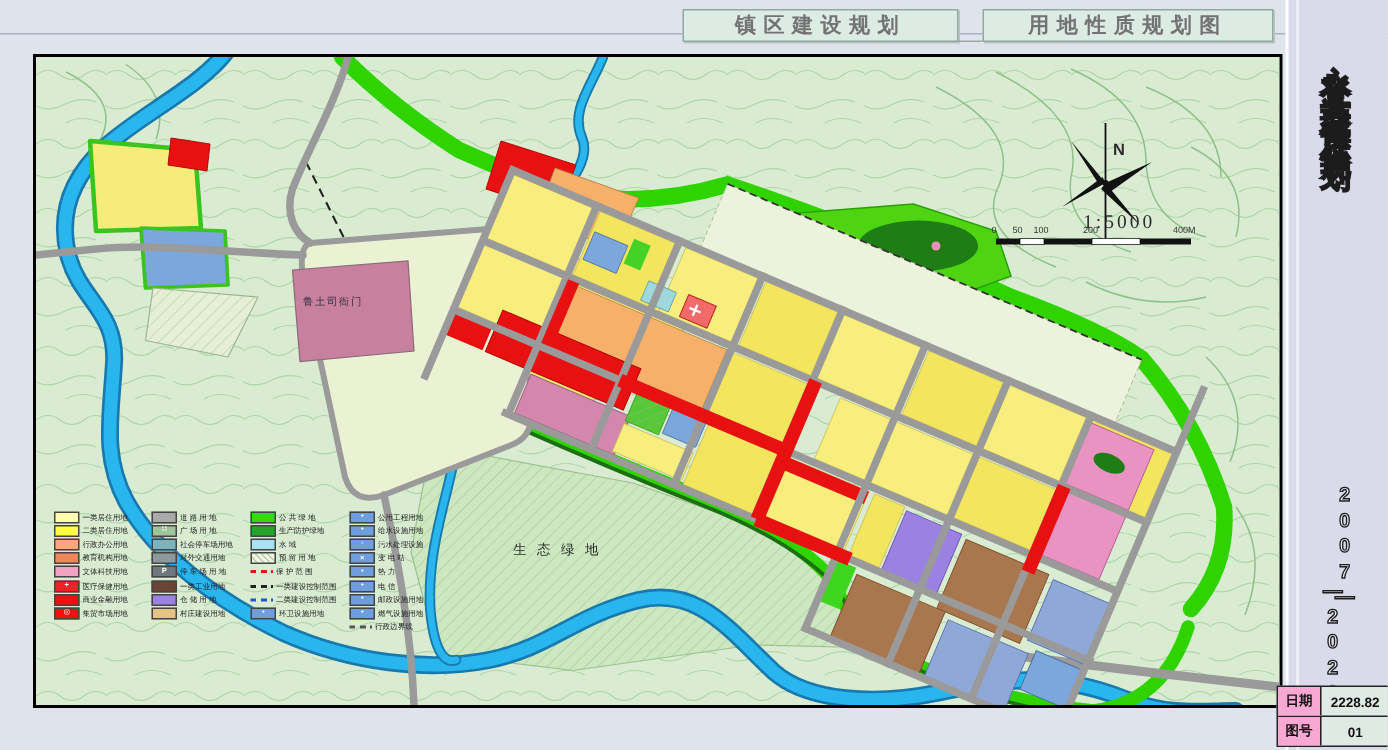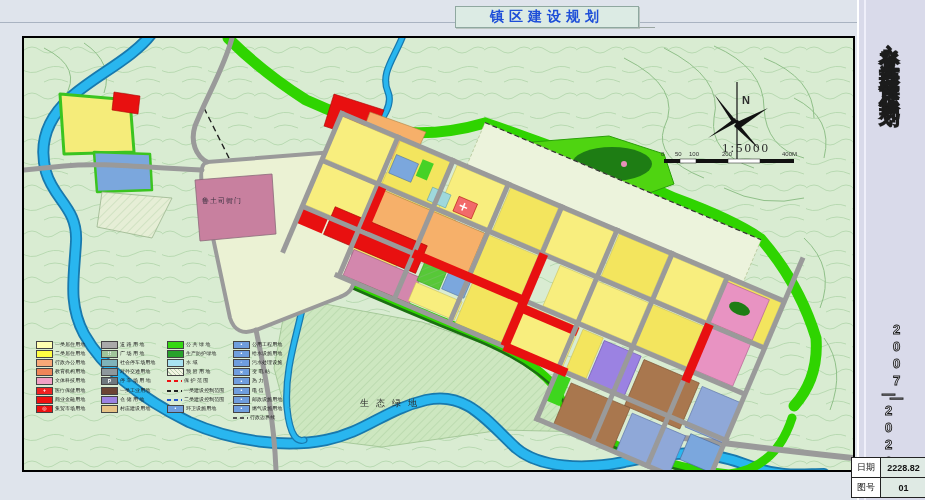--- a/index.html
+++ b/index.html
@@ -1,20 +1,20 @@
 <!DOCTYPE html>
 <html><head>
 <meta charset="utf-8">
 <style>
   html,body{margin:0;padding:0;}
   body{width:925px;height:500px;background:#dfe4ec;font-family:"Liberation Sans","DejaVu Sans",sans-serif;position:relative;overflow:hidden;}
   .page{position:absolute;inset:0;}
   .topline{position:absolute;left:0;top:22px;width:925px;height:1px;background:#a9b3c1;}
   .title-box{position:absolute;top:6px;height:20px;background:#dcebe4;border:1px solid #8fa8a0;box-shadow:1px 1px 0 #b9c4c0;
-    display:flex;align-items:center;justify-content:center;font-weight:bold;font-size:14px;letter-spacing:5px;color:#1d4ed8;}
+    display:flex;align-items:center;justify-content:center;font-weight:bold;font-size:14px;letter-spacing:5px;color:#737373;}
   #title-left{left:455px;width:182px;}
   #title-right{left:655px;width:192px;}
   .title-conn{position:absolute;left:637px;top:24px;width:18px;height:3px;border-bottom:1px solid #9aa6a2;}
   .map-frame{position:absolute;left:22px;top:36px;width:829px;height:432px;border:2px solid #000;background:#d8ecd0;overflow:hidden;}
   .map-frame svg{display:block;}
   
   .legend{position:absolute;left:12px;top:302px;width:262px;height:126px;}
   .legend-title{text-align:center;font-size:11px;font-weight:bold;letter-spacing:14px;color:#1a1a1a;margin-bottom:4px;padding-left:14px;}
   .legend-cols{display:flex;}
   .legend-col{width:66px;}
@@ -29,42 +29,43 @@
   .sb-title{position:absolute;left:18px;top:28px;height:300px;writing-mode:vertical-rl;text-orientation:upright;
     font-size:20px;font-weight:bold;letter-spacing:7px;color:#eeeef8;
     -webkit-text-stroke:1.1px #1c1c1c;text-shadow:0 0 1px #222;}
   .sb-years{writing-mode:vertical-rl;text-orientation:upright;font-weight:bold;color:#eeeef8;
     -webkit-text-stroke:0.9px #1c1c1c;position:absolute;font-size:13px;letter-spacing:2px;}
   #years-top{left:30px;top:322px;}
   #years-bot{left:22px;top:386px;}
   .info-table{position:absolute;left:851px;top:457px;width:74px;border:1px solid #222;background:#dfeae4;}
   .info-row{display:flex;height:19px;border-bottom:1px solid #222;}
   .info-row:last-child{border-bottom:none;}
-  .info-label{width:28px;background:#ffffff;border-right:1px solid #222;display:flex;align-items:center;justify-content:center;
-    font-size:9px;font-weight:normal;color:#111;}
+  .info-label{width:28px;background:#f9a8d4;border-right:1px solid #222;display:flex;align-items:center;justify-content:center;
+    font-size:9px;font-weight:bold;color:#111;}
   .info-value{flex:1;display:flex;align-items:center;justify-content:center;font-size:9px;font-weight:bold;color:#111;}
   .footer-box{position:absolute;left:63px;top:476px;width:280px;height:20px;background:#dee9e4;border:1px solid #8aa09a;
     display:flex;align-items:center;justify-content:center;font-size:11.5px;font-weight:bold;color:#141414;letter-spacing:1px;}
   
   .map-label{position:absolute;color:#2c2c2c;white-space:nowrap;}
-  #lbl-eco{left:336px;top:322px;font-size:9px;letter-spacing:7px;margin-top:37px;}
+  #lbl-eco{left:318px;top:322px;font-size:9px;letter-spacing:7px;}
   #lbl-heritage{left:178px;top:158px;font-size:7px;letter-spacing:1px;color:#3a3040;}
   #lbl-north{left:718px;top:56px;font-size:11px;font-weight:bold;}
   #lbl-scale{left:650px;top:102px;font-size:13px;font-family:"Liberation Serif",serif;letter-spacing:2px;margin-left:48px;}
   .tick{position:absolute;font-size:6px;color:#333;top:113px;}
 </style>
 </head>
 <body>
 
 <div class="page">
 
   <div class="topline"></div>
 
   <div class="title-box" id="title-left">镇区建设规划</div>
   <div class="title-conn"></div>
+  <div class="title-box" id="title-right">用地性质规划图</div>
 
   <div class="map-frame">
     <svg width="829" height="432" viewBox="0 0 829 432">
       <defs>
         <pattern id="contours" width="46" height="46" patternUnits="userSpaceOnUse">
           <path d="M0 12 Q8 6 16 12 T32 12 T48 12" fill="none" stroke="#abd2a4" stroke-width="0.8"></path>
           <path d="M-4 30 Q6 38 18 32 T40 30" fill="none" stroke="#abd2a4" stroke-width="0.8"></path>
           <path d="M20 44 Q30 38 44 44" fill="none" stroke="#abd2a4" stroke-width="0.8"></path>
         </pattern>
         <pattern id="hatch" width="6" height="6" patternUnits="userSpaceOnUse" patternTransform="rotate(45)">

